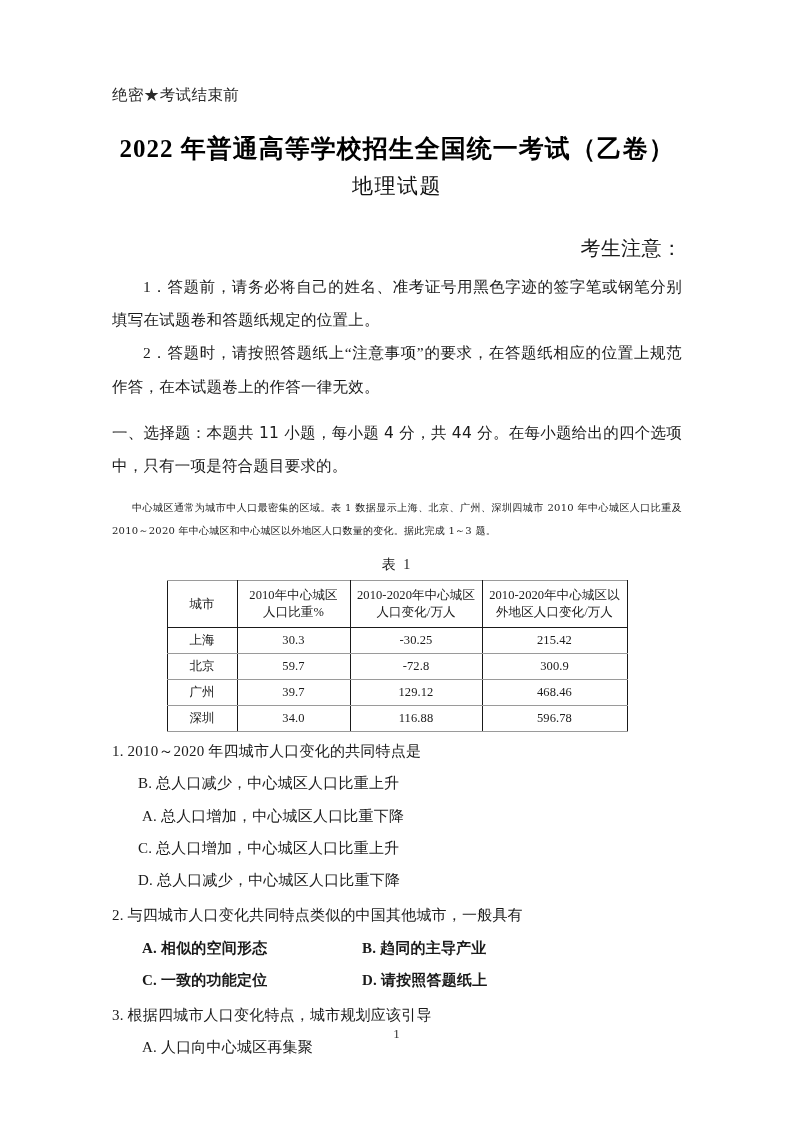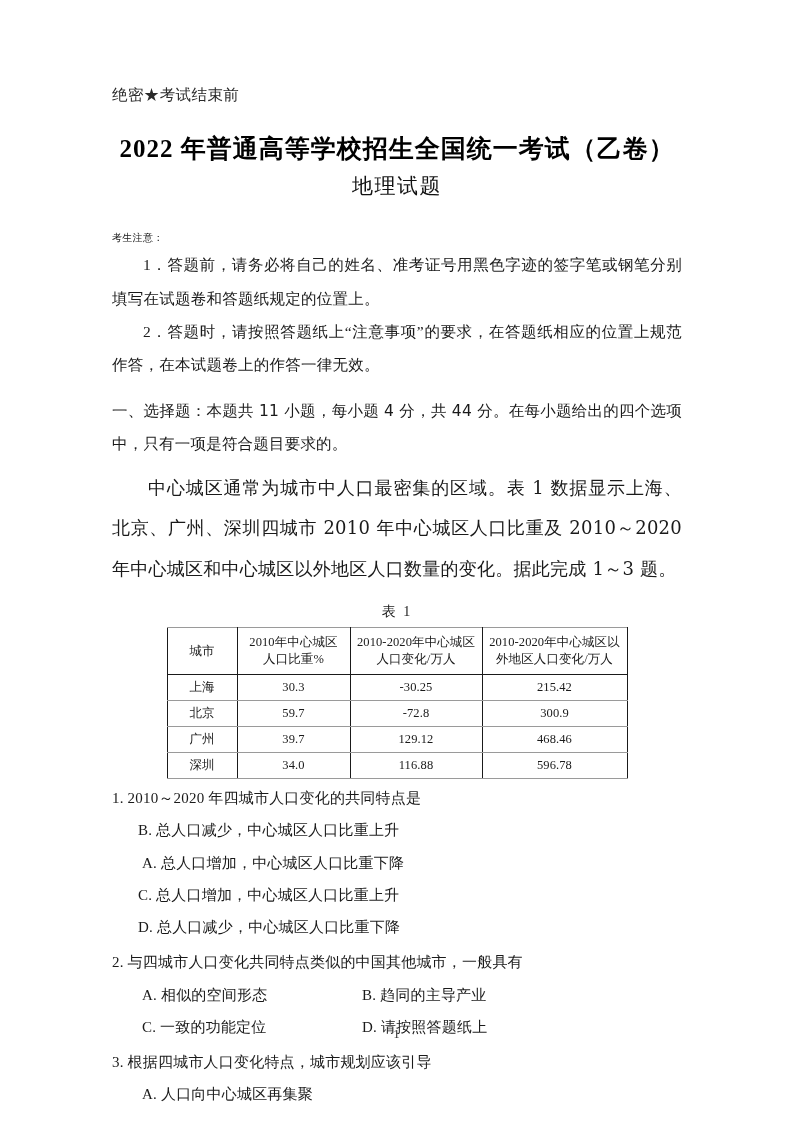--- a/index.html
+++ b/index.html
@@ -53,23 +53,24 @@
     letter-spacing: 1.5px;
     color: #111;
     line-height: 1.3;
   }
 
   
   .notice {
     margin-top: 26px;
   }
   .notice-label {
-    font-size: 10px;
+    font-size: 20px;
     line-height: 2.15;
     letter-spacing: 0.3px;
+    text-align: right;
   }
   .notice-item {
     font-size: 15.5px;
     line-height: 2.15;
     letter-spacing: 0.25px;
     text-indent: 2em;
     text-align: justify;
     text-justify: inter-ideograph;
   }
 
@@ -80,22 +81,22 @@
     font-weight: normal;
     font-family: "DejaVu Sans", "Liberation Sans", sans-serif;
     line-height: 2.1;
     letter-spacing: 0.2px;
     text-align: justify;
     text-justify: inter-ideograph;
   }
 
   
   .passage {
-    margin-top: 7px;
-    font-size: 18px;
+    margin-top: 15px;
+    font-size: 10px;
     line-height: 2.25;
     letter-spacing: 0.25px;
     text-indent: 2em;
     text-align: justify;
     text-justify: inter-ideograph;
     font-family: "DejaVu Serif", "Liberation Serif", serif;
   }
 
   
   .table-caption {
@@ -158,20 +159,21 @@
     line-height: 2.15;
     letter-spacing: 0.2px;
     padding-left: 26px;
   }
   .q-option.first-opt { padding-left: 30px; }
   .opt-row {
     display: flex;
     font-size: 15px;
     line-height: 2.15;
     letter-spacing: 0.2px;
+    font-weight: bold;
   }
   .opt-row .opt-a { padding-left: 30px; width: 250px; box-sizing: border-box; }
   .opt-row .opt-b { padding-left: 0; }
 
   
   .page-number {
     position: absolute;
     left: 0;
     right: 0;
     top: 1026px;

